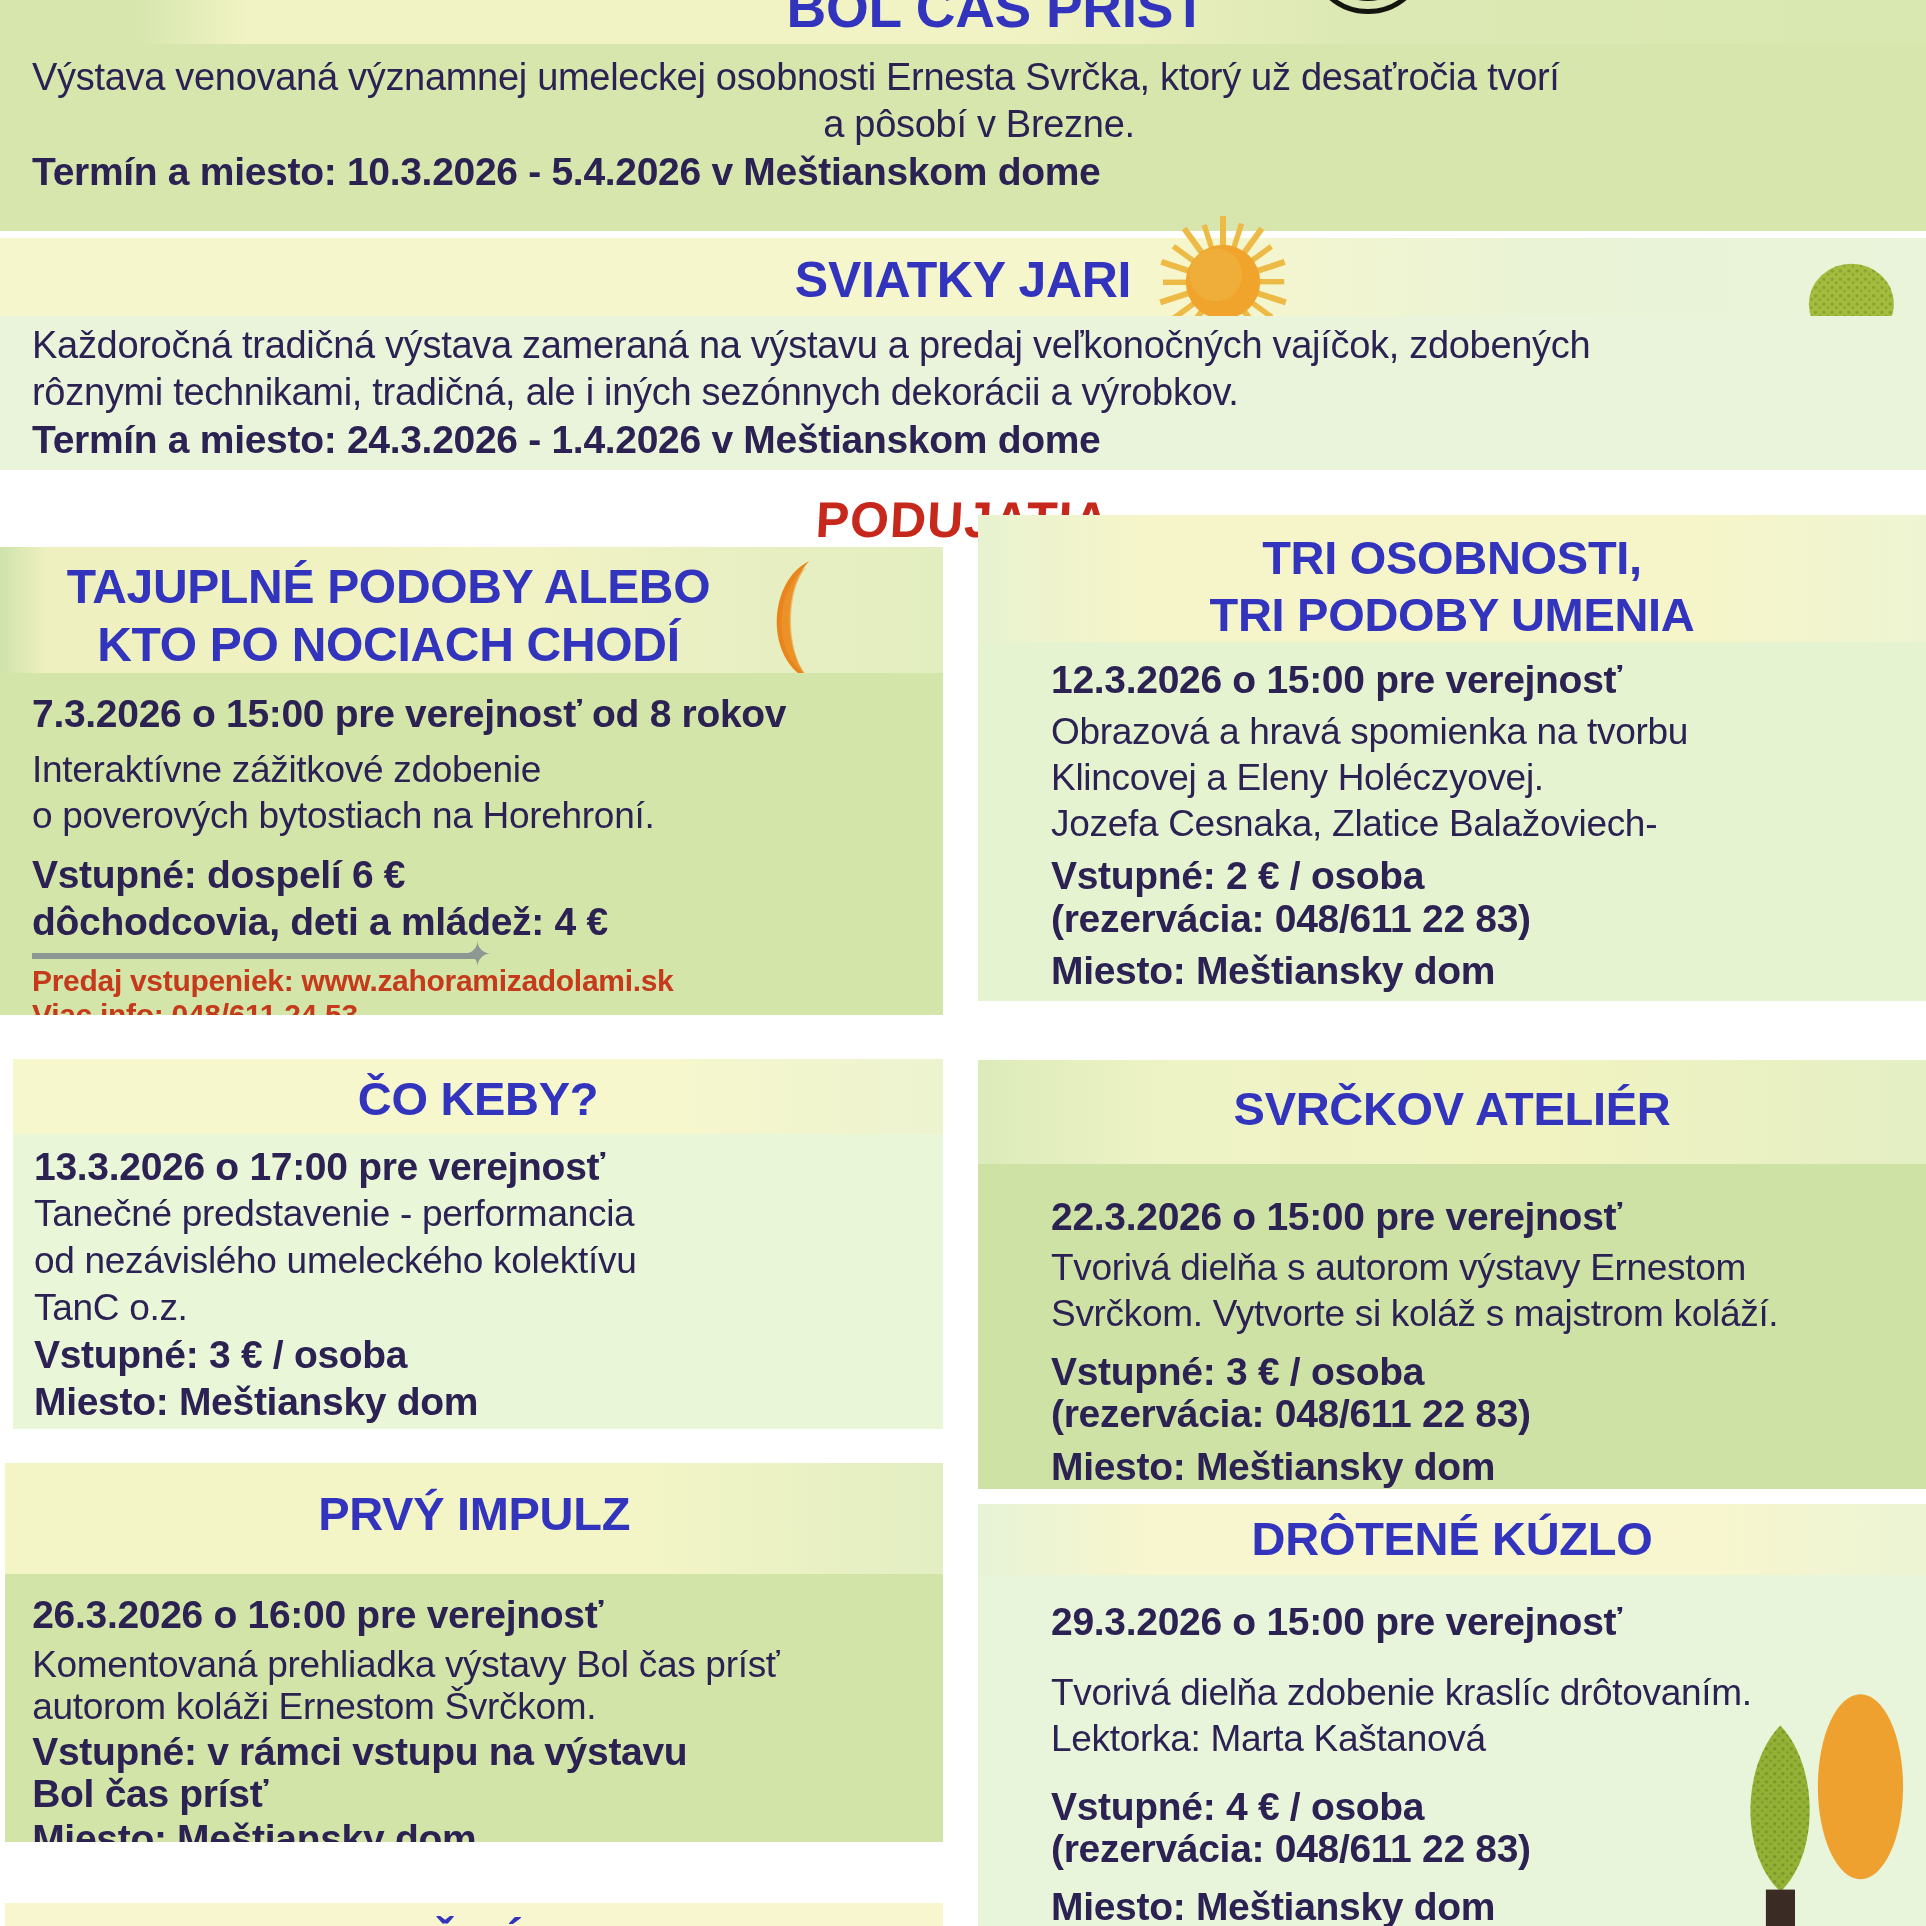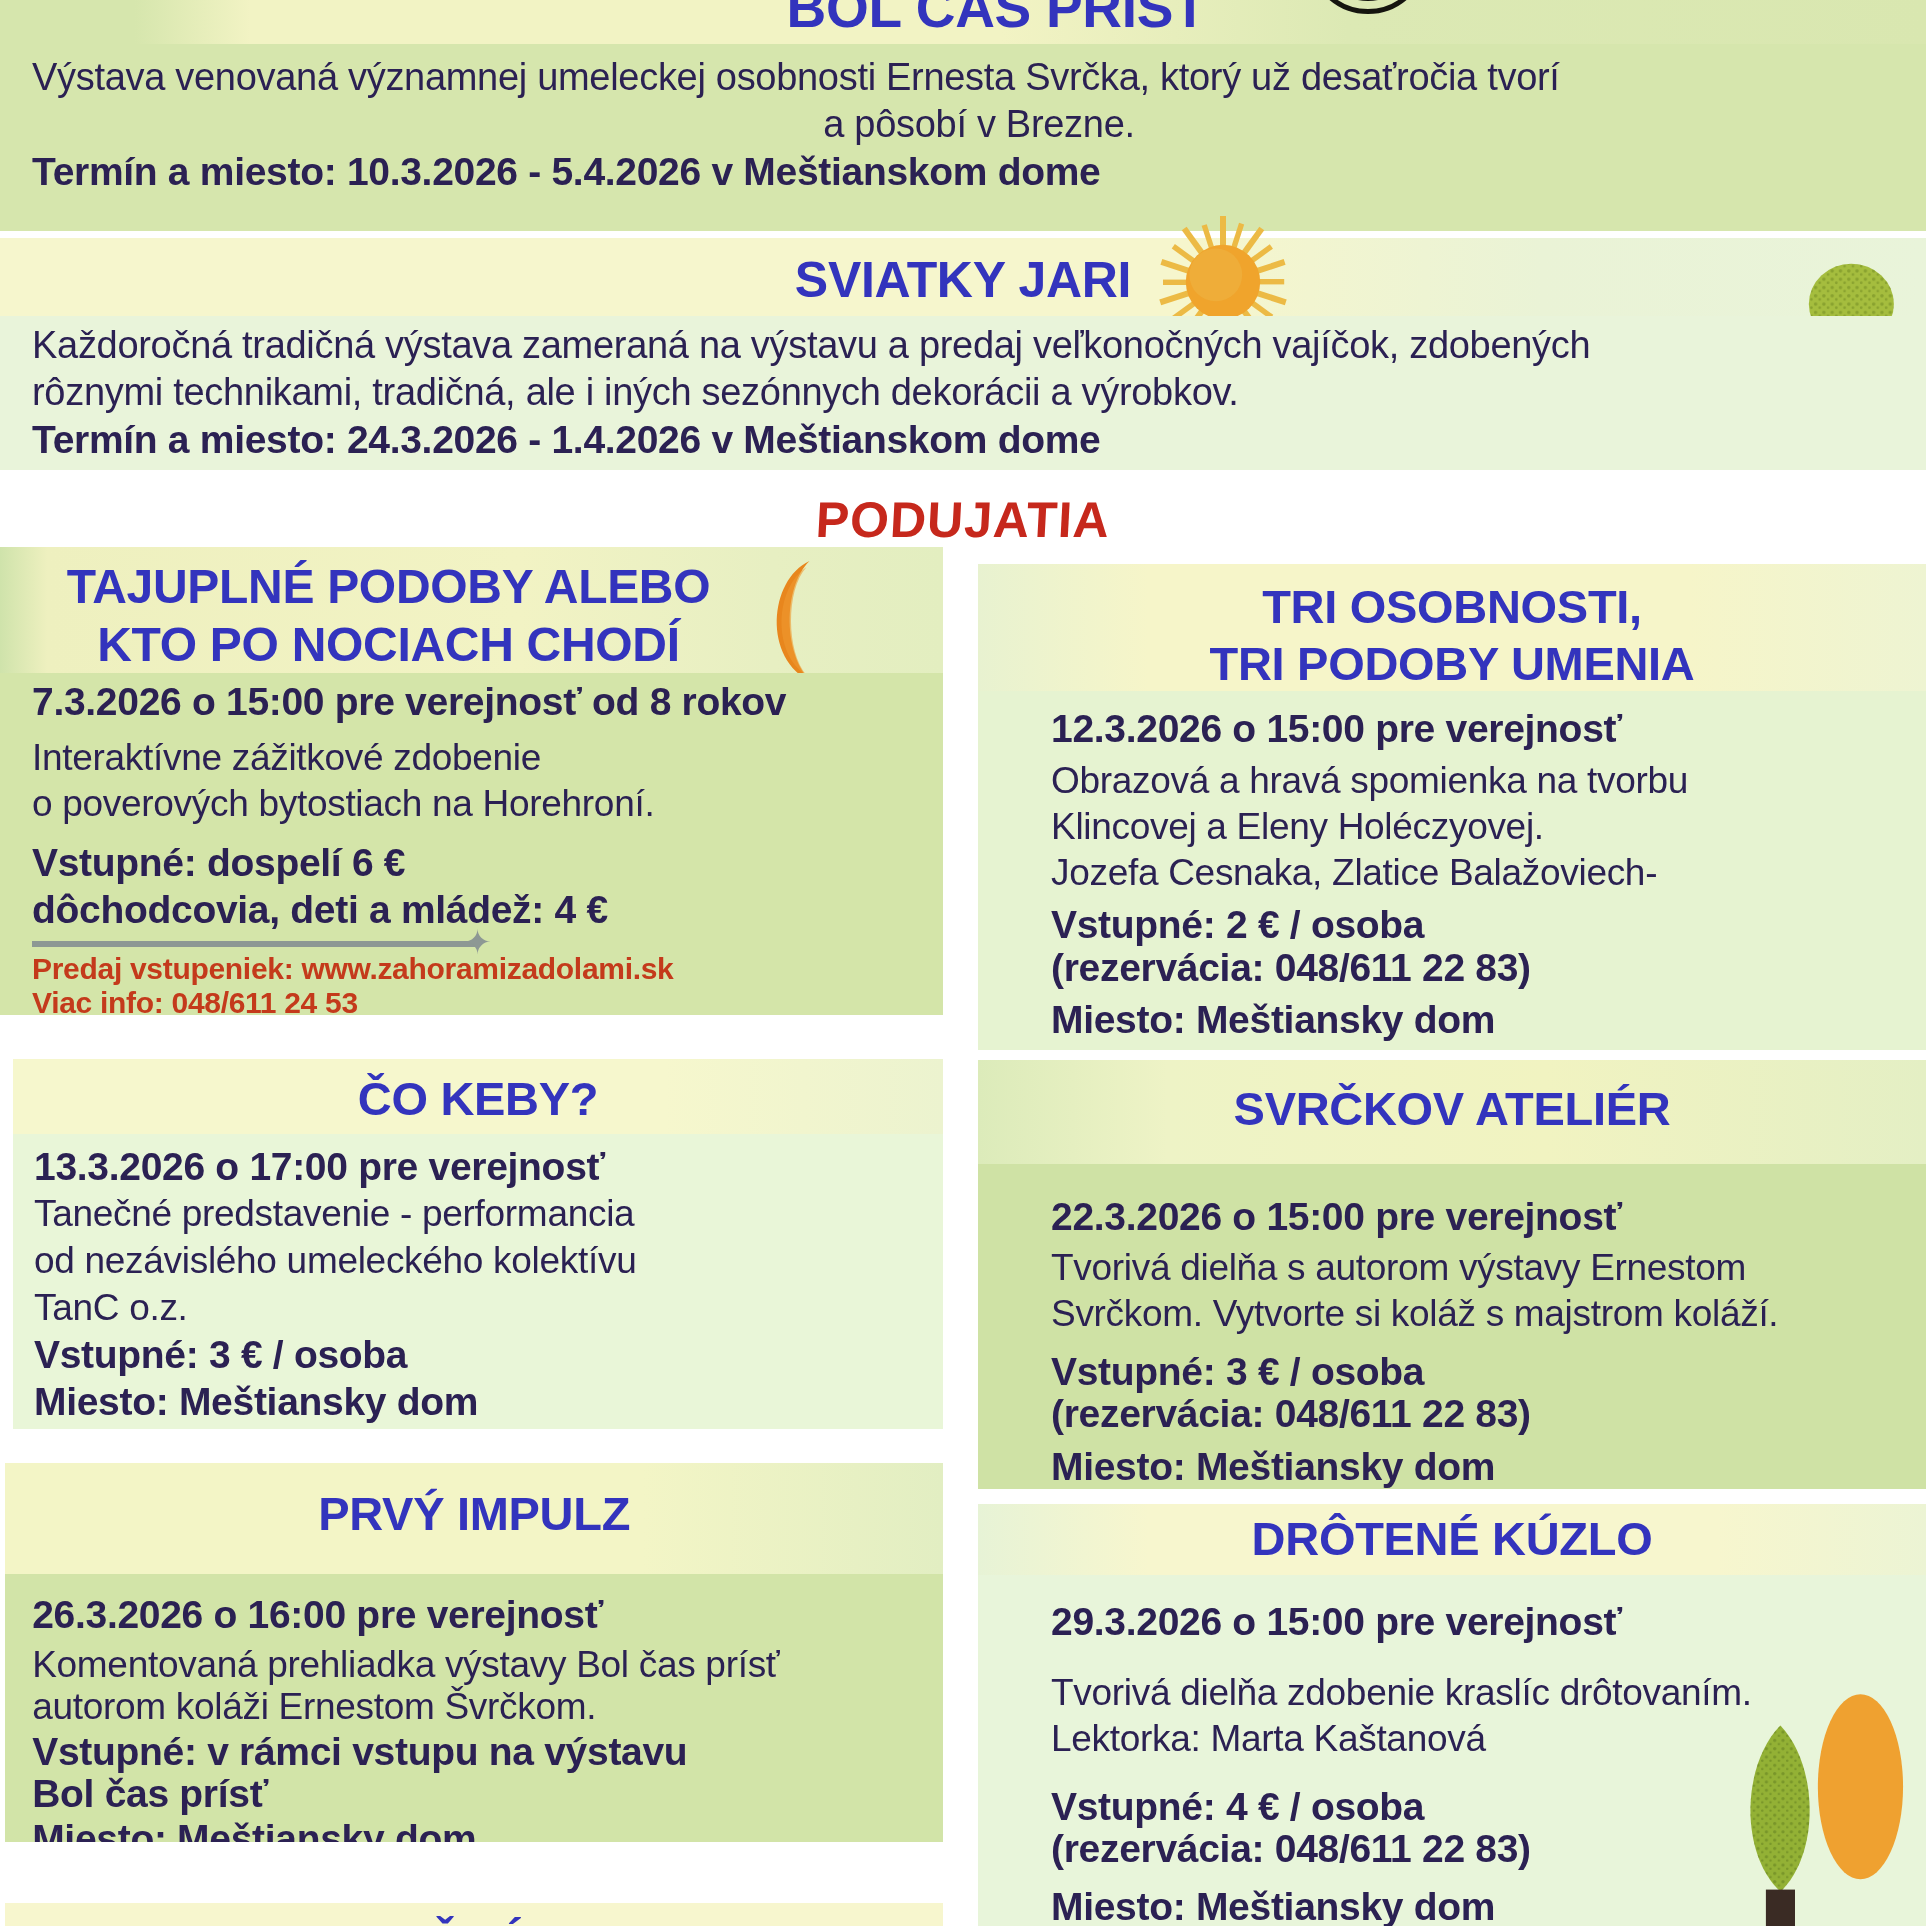--- a/index.html
+++ b/index.html
@@ -176,35 +176,35 @@
     <div class="title" style="font-size:48px;line-height:58px;padding-top:11.4px;width:calc(100% - 166px);">
       <div>TAJUPLNÉ PODOBY ALEBO</div>
       <div>KTO PO NOCIACH CHODÍ</div>
     </div>
 
     <svg class="abs" style="left:746px;top:12.5px;" width="82" height="123" viewBox="0 0 150 235">
       <path d="M118,2 C40,38 28,190 122,233 C68,185 66,52 118,2 Z" fill="#e8861d"></path>
       <path d="M112,14 C52,54 46,178 112,220 C74,176 72,58 112,14 Z" fill="#ef9a31" opacity="0.6"></path>
     </svg>
   </div>
-  <div class="bodytxt" style="height:342px;background:#d4e5a9;padding:5px 0 0 32px;">
+  <div class="bodytxt" style="height:342px;background:#d4e5a9;padding:17px 0 0 32px;">
     <div class="datez">7.3.2026 o 15:00 pre verejnosť od 8 rokov</div>
     <div class="line" style="margin-top:9.3px;">Interaktívne zážitkové zdobenie</div>
     <div class="line">o poverových bytostiach na Horehroní.</div>
     <div class="bold" style="margin-top:11.4px;">Vstupné: dospelí 6 €</div>
     <div class="bold">dôchodcovia, deti a mládež: 4 €</div>
     <div class="divider">
       <span class="star">✦</span>
     </div>
     <div class="redline">Predaj vstupeniek: www.zahoramizadolami.sk</div>
     <div class="redline">Viac info: 048/611 24 53</div>
   </div>
 </div>
 
-<div class="card" style="left:978px;top:564px;width:948px;height:486px;">
+<div class="card" style="left:978px;top:515px;width:948px;height:486px;">
   <div class="band" style="height:127px;background:linear-gradient(90deg,#e8f2d0 0%,#f6f5c9 18%,#f6f5c9 75%,#eef4d2 100%);">
     <div class="title" style="font-size:47px;line-height:57px;padding-top:13.5px;">
       <div>TRI OSOBNOSTI,</div>
       <div>TRI PODOBY UMENIA</div>
     </div>
   </div>
   <div class="bodytxt" style="height:359px;background:#e6f3d1;padding:13.5px 0 0 73px;">
     <div class="datez">12.3.2026 o 15:00 pre verejnosť</div>
     <div class="line" style="margin-top:5.2px;">Obrazová a hravá spomienka na tvorbu</div>
     <div class="line">Klincovej a Eleny Holéczyovej.</div>

